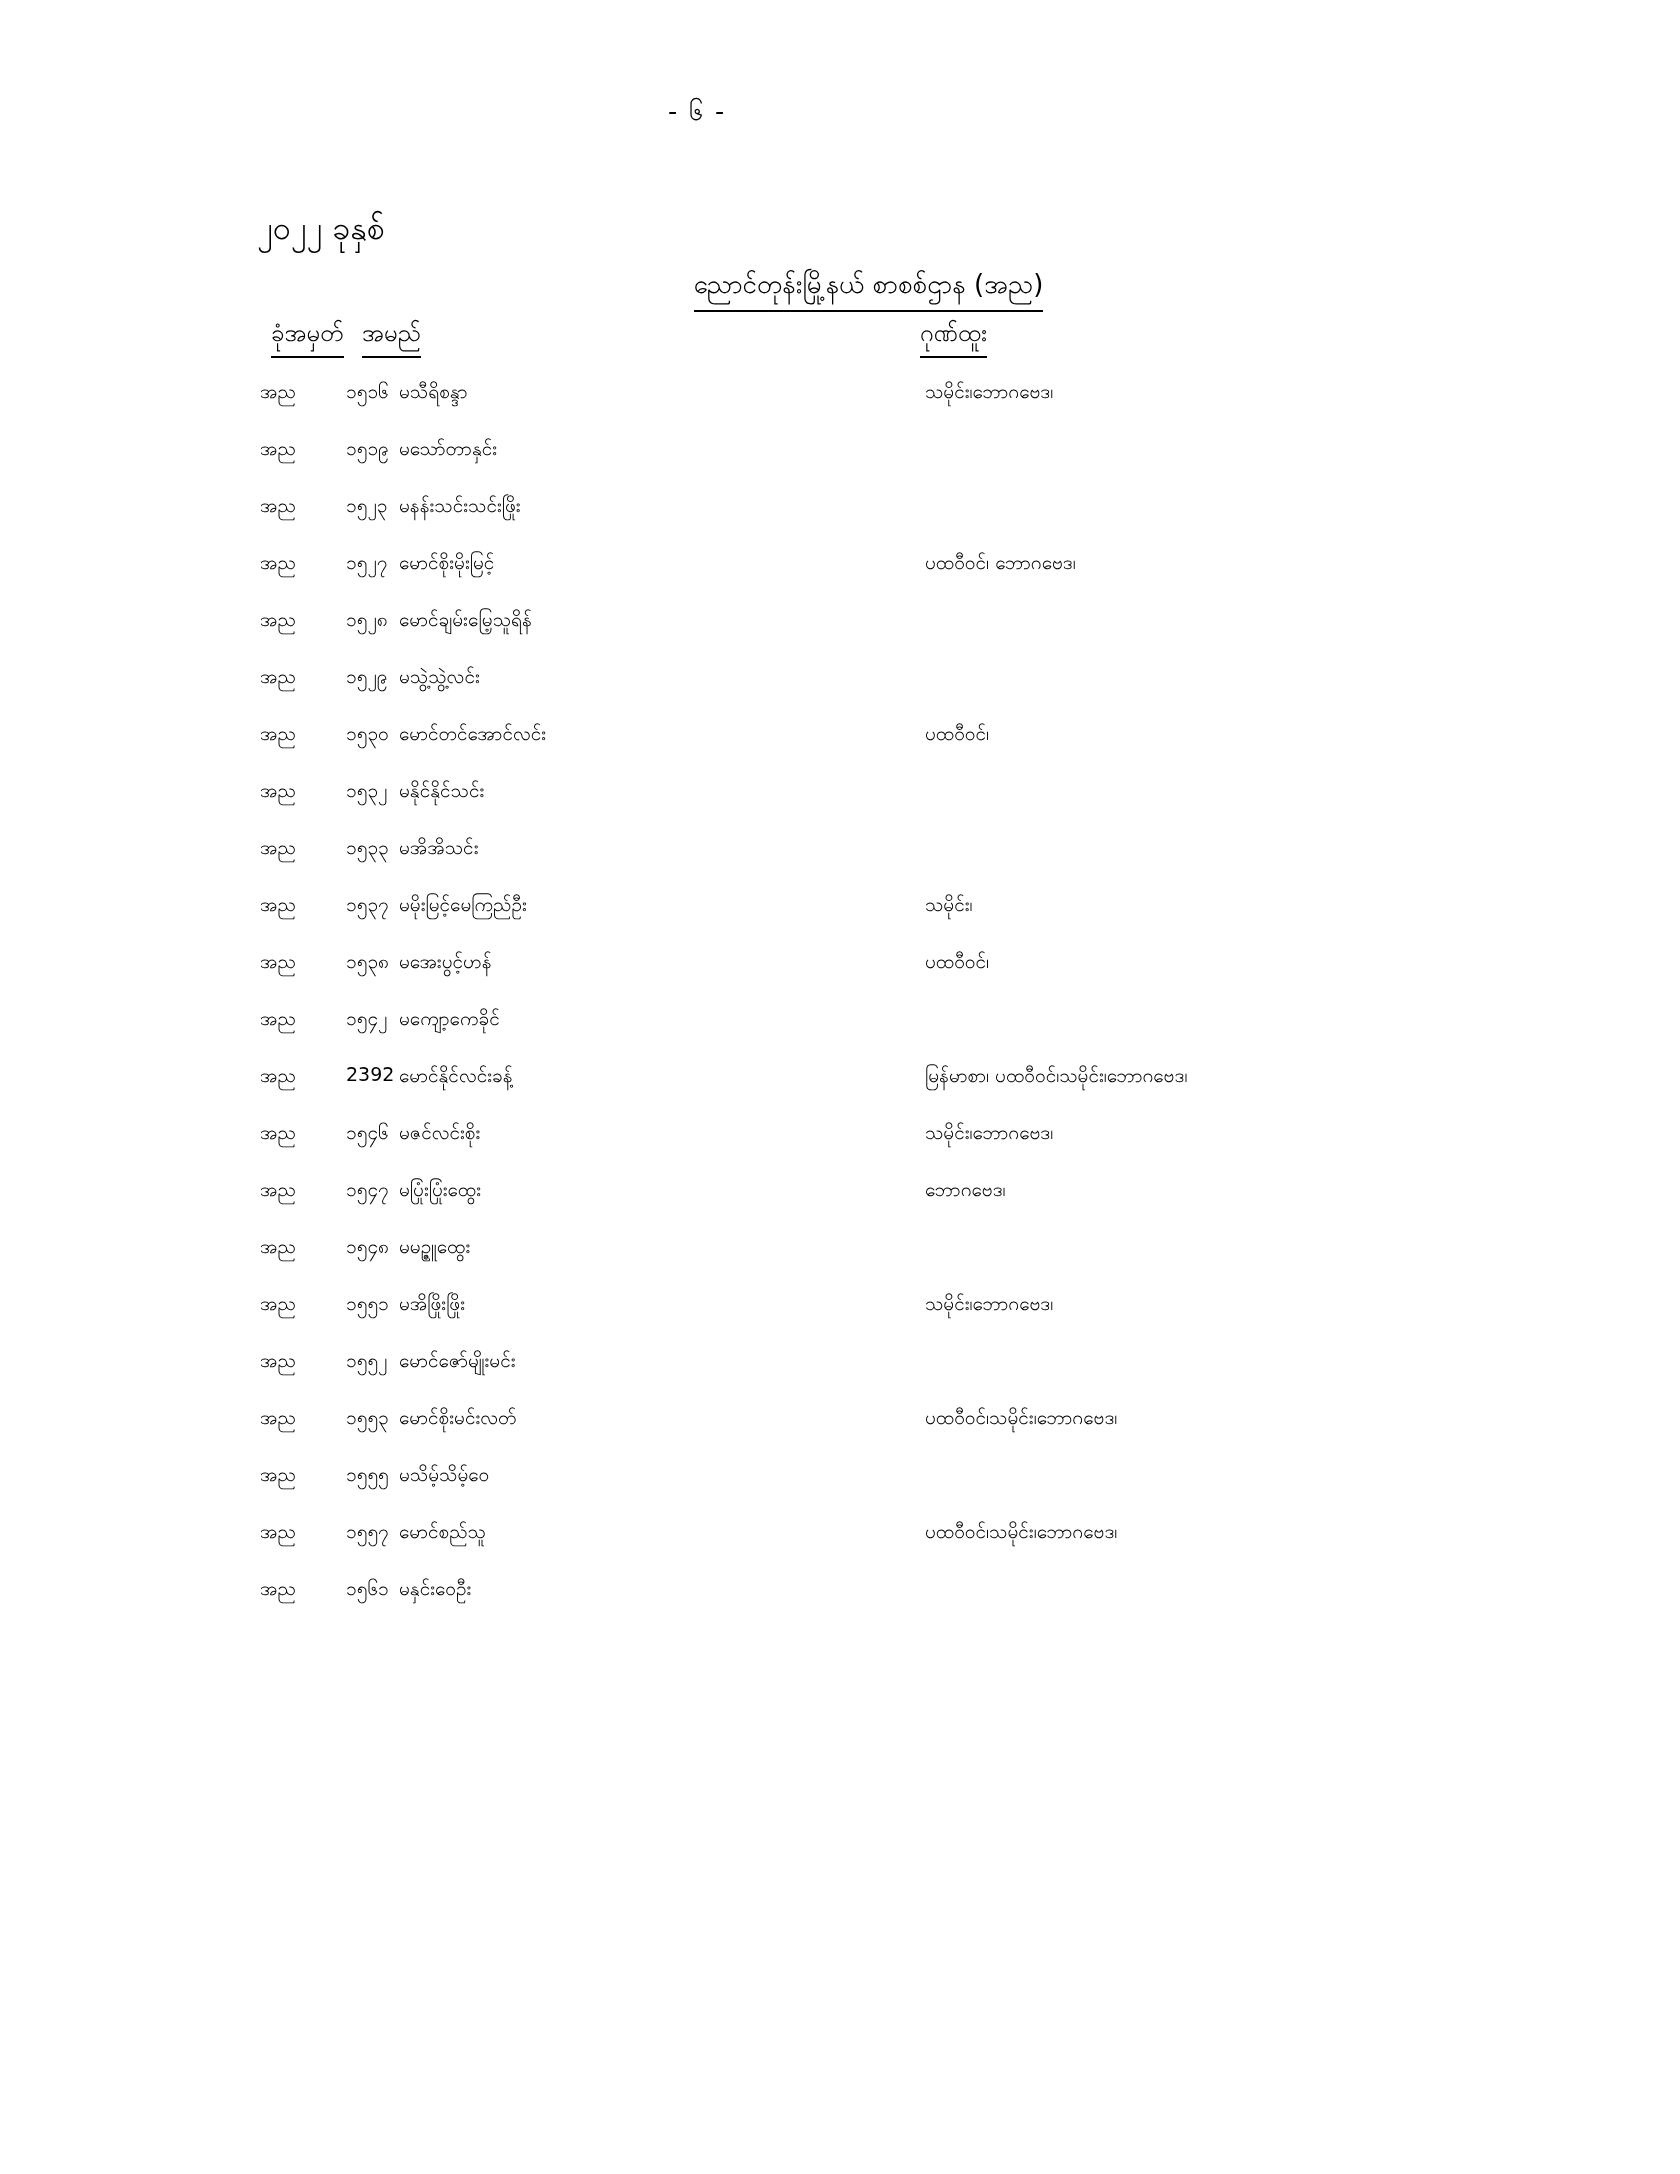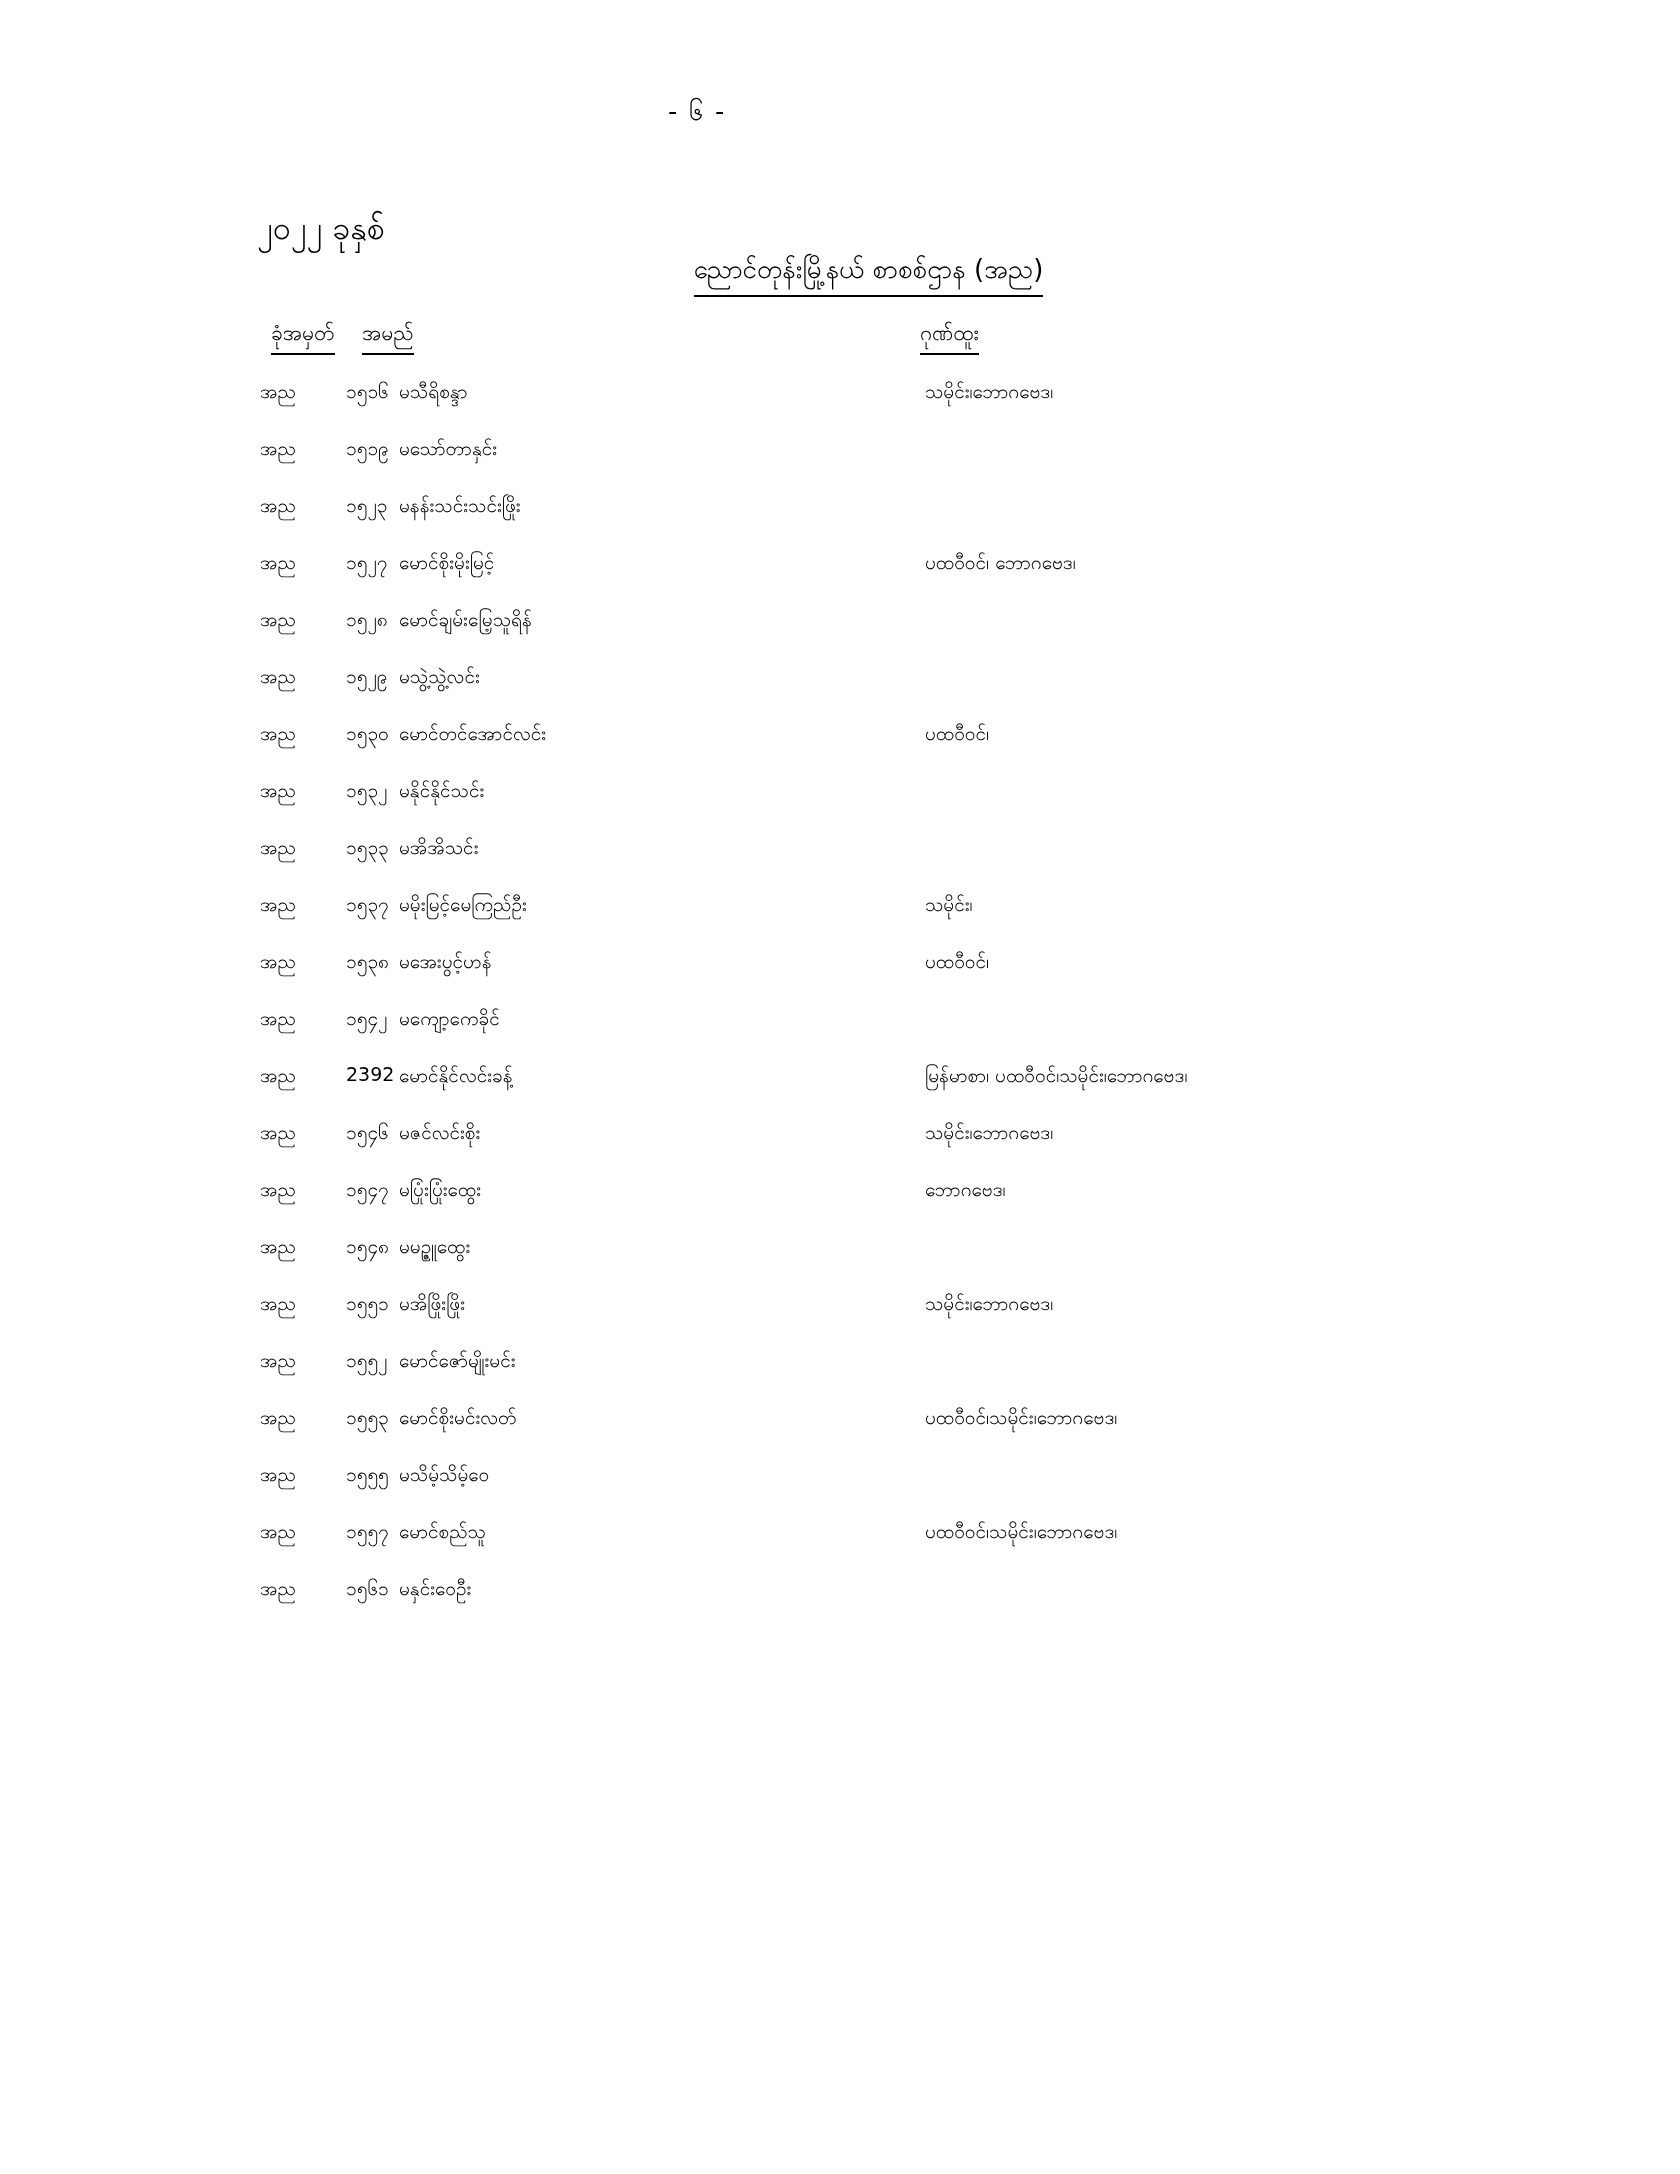--- a/index.html
+++ b/index.html
@@ -30,33 +30,33 @@
     top: 207px;
     font-size: 32px;
   }
 
   .title-wrap {
     left: 632px;
     width: 473px;
     text-align: center;
   }
   .title-wrap.t1 { top: 198px; }
-  .title-wrap.t2 { top: 252px; }
+  .title-wrap.t2 { top: 267px; }
   .underlined {
     display: inline-block;
     font-size: 26px;
     border-bottom: 2.7px solid #000000;
     padding-bottom: 3.6px;
   }
 
   .colhead {
     top: 317px;
     font-size: 24.5px;
   }
-  .colhead .underlined { font-size: 21px; padding-bottom: 2.7px; }
+  .colhead .underlined { font-size: 24px; padding-bottom: 2.7px; }
   .ch-roll { left: 271px; }
   .ch-name { left: 362px; }
   .ch-dist { left: 920px; }
 
   .rows {
     position: absolute;
     left: 0;
     top: 375px;
     width: 100%;
   }

